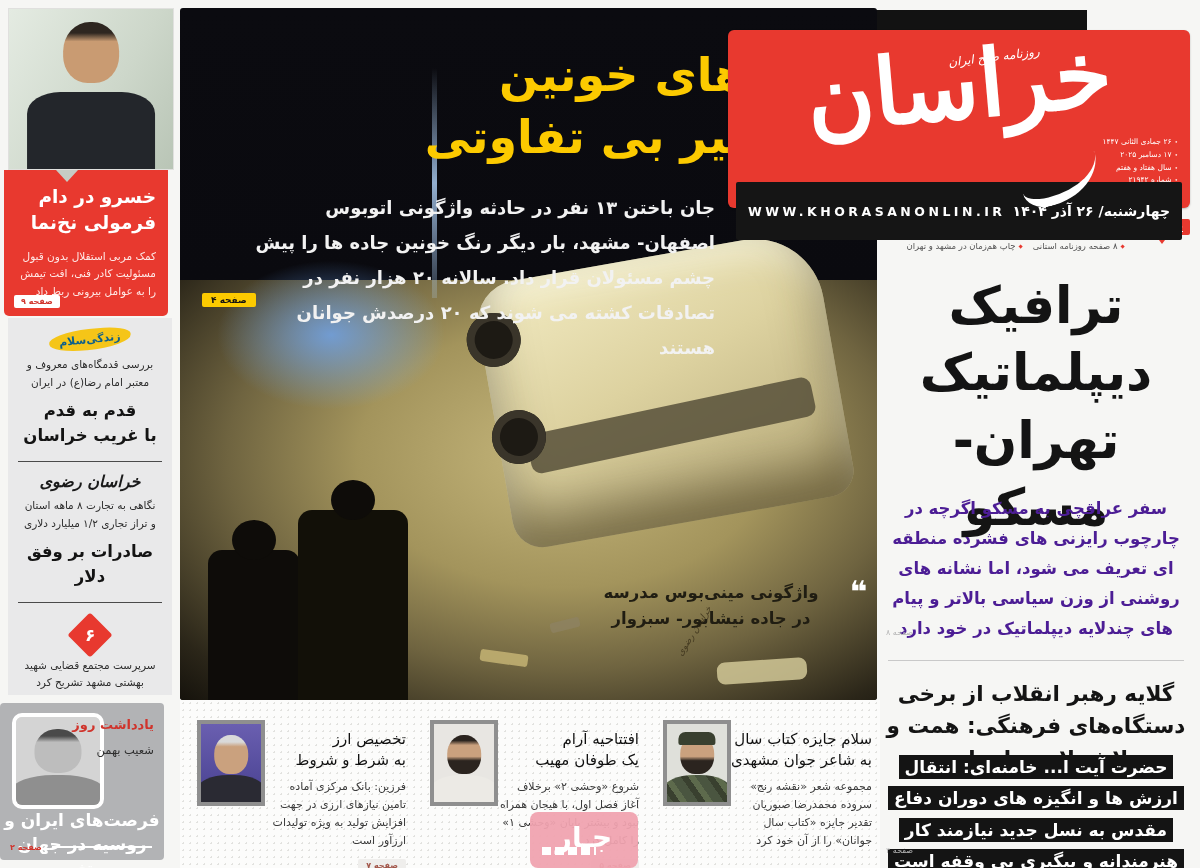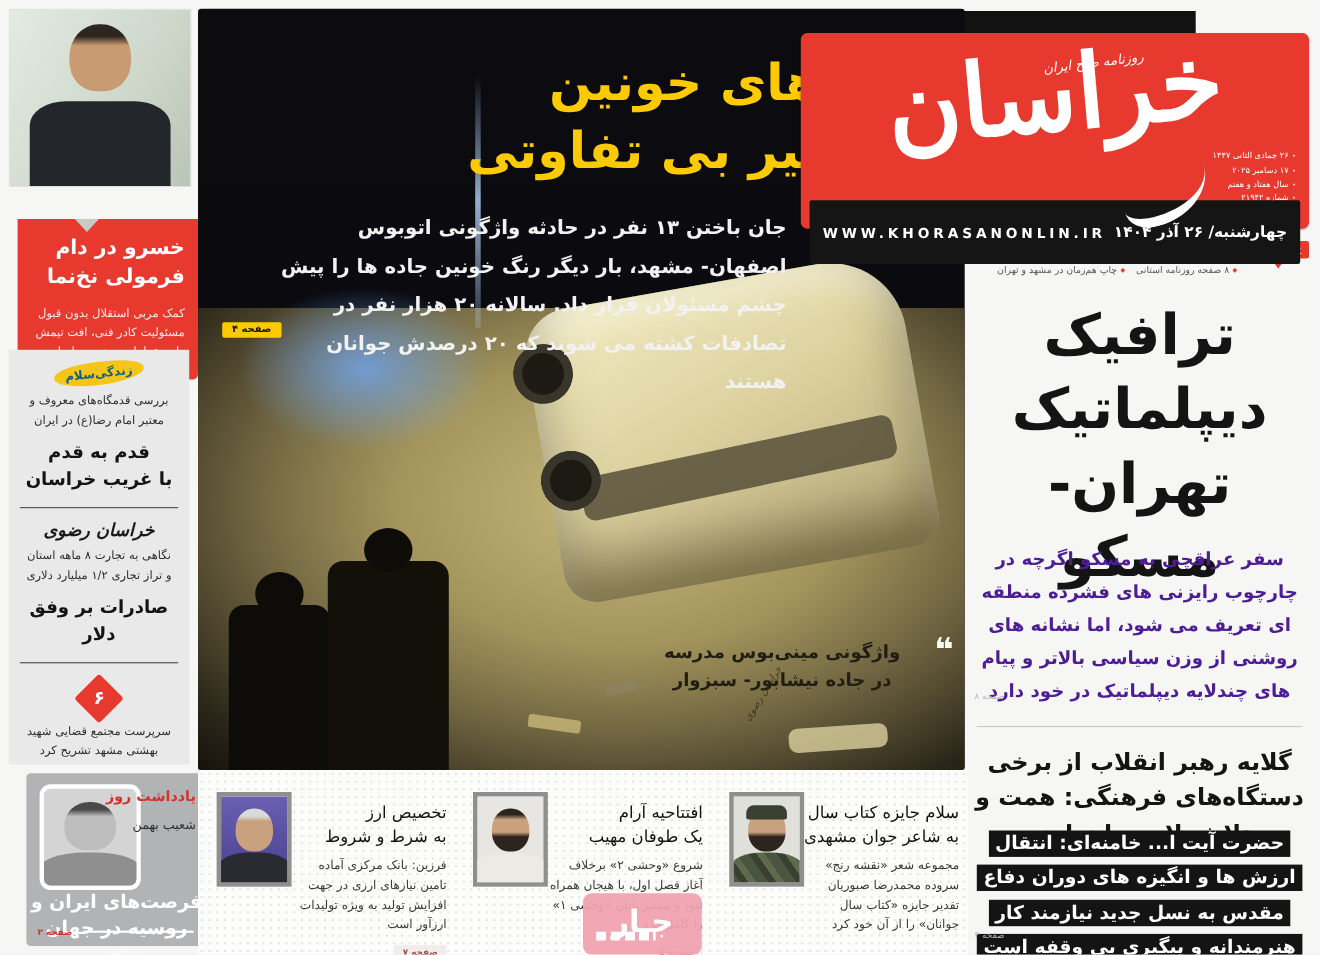--- a/index.html
+++ b/index.html
@@ -30,36 +30,36 @@
   .r-sum{top:232px;left:0;width:100%;text-align:center;font-size:16.5px;line-height:1.82;font-weight:bold;color:#4c1d95;direction:rtl;}
   .pg-sm{font-size:8px;color:#b5b5b5;direction:rtl;text-align:left;}
   .r-pg1{top:366px;left:4px;}
   .divider{top:398px;left:6px;right:6px;height:0;border-top:1px solid #c9c9c9;}
   .r-h2{top:416px;left:0;width:100%;text-align:center;font-size:21.5px;line-height:1.5;font-weight:900;color:#141414;direction:rtl;}
   .r-quote{top:490px;left:0;width:100%;text-align:center;font-size:17px;line-height:1.85;font-weight:900;direction:rtl;}
   .hl{background:#141414;color:#fff;padding:2px 6px;box-decoration-break:clone;-webkit-box-decoration-break:clone;}
   .r-pg2{top:584px;left:4px;}
   
   .coachbox{left:8px;top:8px;width:164px;height:160px;background:linear-gradient(135deg,#dfe7dd 0%,#cfd9cd 50%,#bcc7ba 100%);border:1px solid #e0e0de;overflow:hidden;}
-  .sportbox{left:16px;top:170px;width:164px;height:146px;background:#e8392f;border-radius:0 0 5px 5px;color:#fff;margin-top:29px;}
+  .sportbox{left:4px;top:170px;width:164px;height:146px;background:#e8392f;border-radius:0 0 5px 5px;color:#fff;}
   .notch{top:0;left:52px;width:0;height:0;border-left:11px solid transparent;border-right:11px solid transparent;border-top:12px solid #c6ccc4;}
   .sp-h{top:14px;right:12px;left:10px;text-align:right;font-weight:900;font-size:18.5px;line-height:1.4;white-space:pre-line;direction:rtl;}
   .sp-b{top:78px;right:12px;left:10px;text-align:right;font-size:10.5px;line-height:1.65;direction:rtl;color:#ffe9e7;}
   .sp-pg{left:10px;bottom:8px;background:#fff;color:#d0342c;font-size:8px;font-weight:bold;padding:2px 7px;border-radius:2px;}
   .panel{left:8px;top:318px;width:164px;height:377px;background:#e9e9ea;}
   .sec{margin:0 10px;padding:10px 4px 12px;text-align:center;direction:rtl;}
   .sec + .sec{border-top:1px solid #4a4a4a;}
   .kick{font-size:10.5px;line-height:1.7;color:#2d2d2d;margin-top:6px;}
   .s-h{font-size:16.5px;line-height:1.55;font-weight:900;color:#141414;margin-top:6px;white-space:pre-line;}
   .zs{display:inline-block;background:#f5c518;border-radius:50% 40% 55% 45%;padding:4px 10px;transform:rotate(-6deg);color:#0e5f8a;font-weight:900;font-size:11px;}
   .kr-logo{font-family:"DejaVu Serif",serif;font-style:italic;font-weight:bold;font-size:16px;color:#1a1a1a;}
   .d6{width:32px;height:32px;background:#e8392f;transform:rotate(45deg);margin:6px auto 2px;display:flex;align-items:center;justify-content:center;border-radius:3px;}
   .d6 span{transform:rotate(-45deg);color:#fff;font-weight:900;font-size:17px;}
   
-  .notebox{left:24px;top:703px;width:164px;height:157px;background:#b2b3b5;border-radius:4px;}
+  .notebox{left:0;top:703px;width:164px;height:157px;background:#b2b3b5;border-radius:4px;}
   .n-photo{left:12px;top:10px;width:84px;height:88px;background:#d8d8d8;border:4px solid #fff;border-radius:10px;overflow:hidden;}
   .n-label{right:10px;top:14px;color:#d0342c;font-weight:900;font-size:13px;direction:rtl;}
   .n-auth{right:10px;top:40px;color:#2f2f2f;font-size:11.5px;direction:rtl;}
   .n-h{top:106px;left:0;width:100%;text-align:center;color:#fff;font-weight:900;font-size:17px;line-height:1.4;white-space:pre-line;direction:rtl;}
   .n-pg{left:10px;bottom:8px;color:#d0342c;font-size:8px;font-weight:bold;}
   .n-line{left:52px;right:12px;bottom:12px;height:2px;background:#fff;}
   
   .photo{left:180px;top:8px;width:697px;height:692px;background:linear-gradient(180deg,#0b0b10 0%,#0a0a0f 40%,#12100c 46%);border-radius:3px;overflow:hidden;}
   .ground{left:0;right:0;bottom:0;height:420px;background:radial-gradient(ellipse at 55% 42%,#c6b77c 0%,#a3945c 38%,#6f6440 62%,#2b2619 88%,#15120c 100%);}
   .bus{right:40px;top:248px;width:345px;height:268px;transform:rotate(-10deg);background:linear-gradient(160deg,#f3ecc4 0%,#ddd2a0 45%,#b3a676 100%);border-radius:42px 70px 26px 30px;box-shadow:inset 0 -32px 50px rgba(60,50,20,.55),inset 0 18px 28px rgba(255,255,240,.5);}

